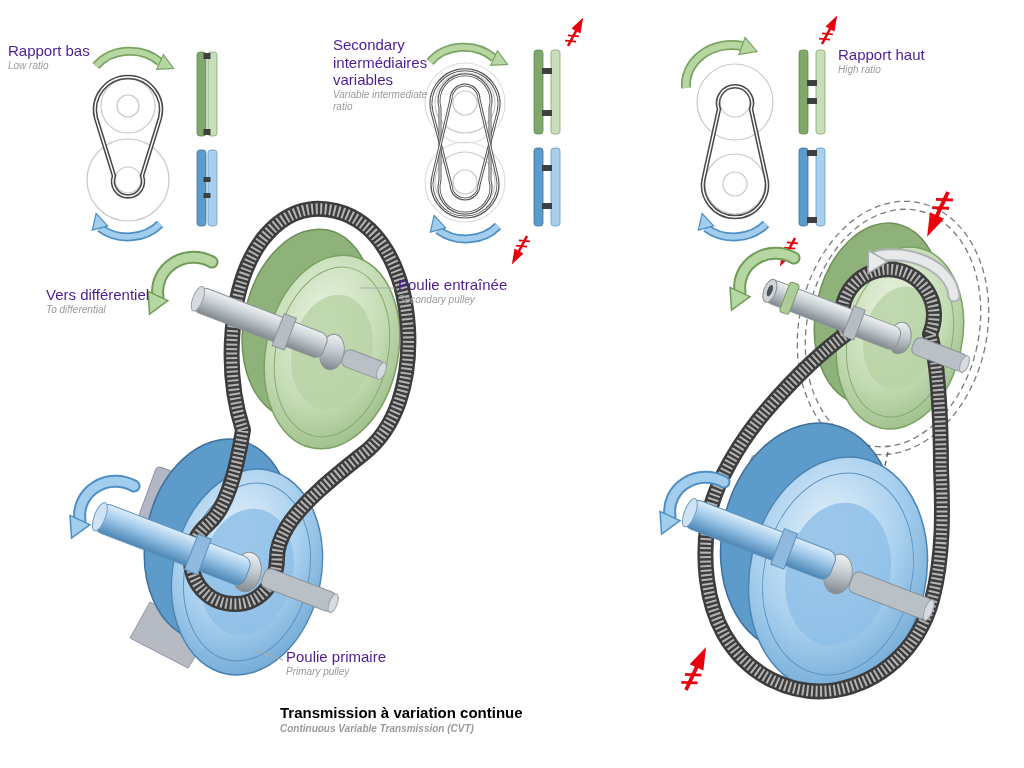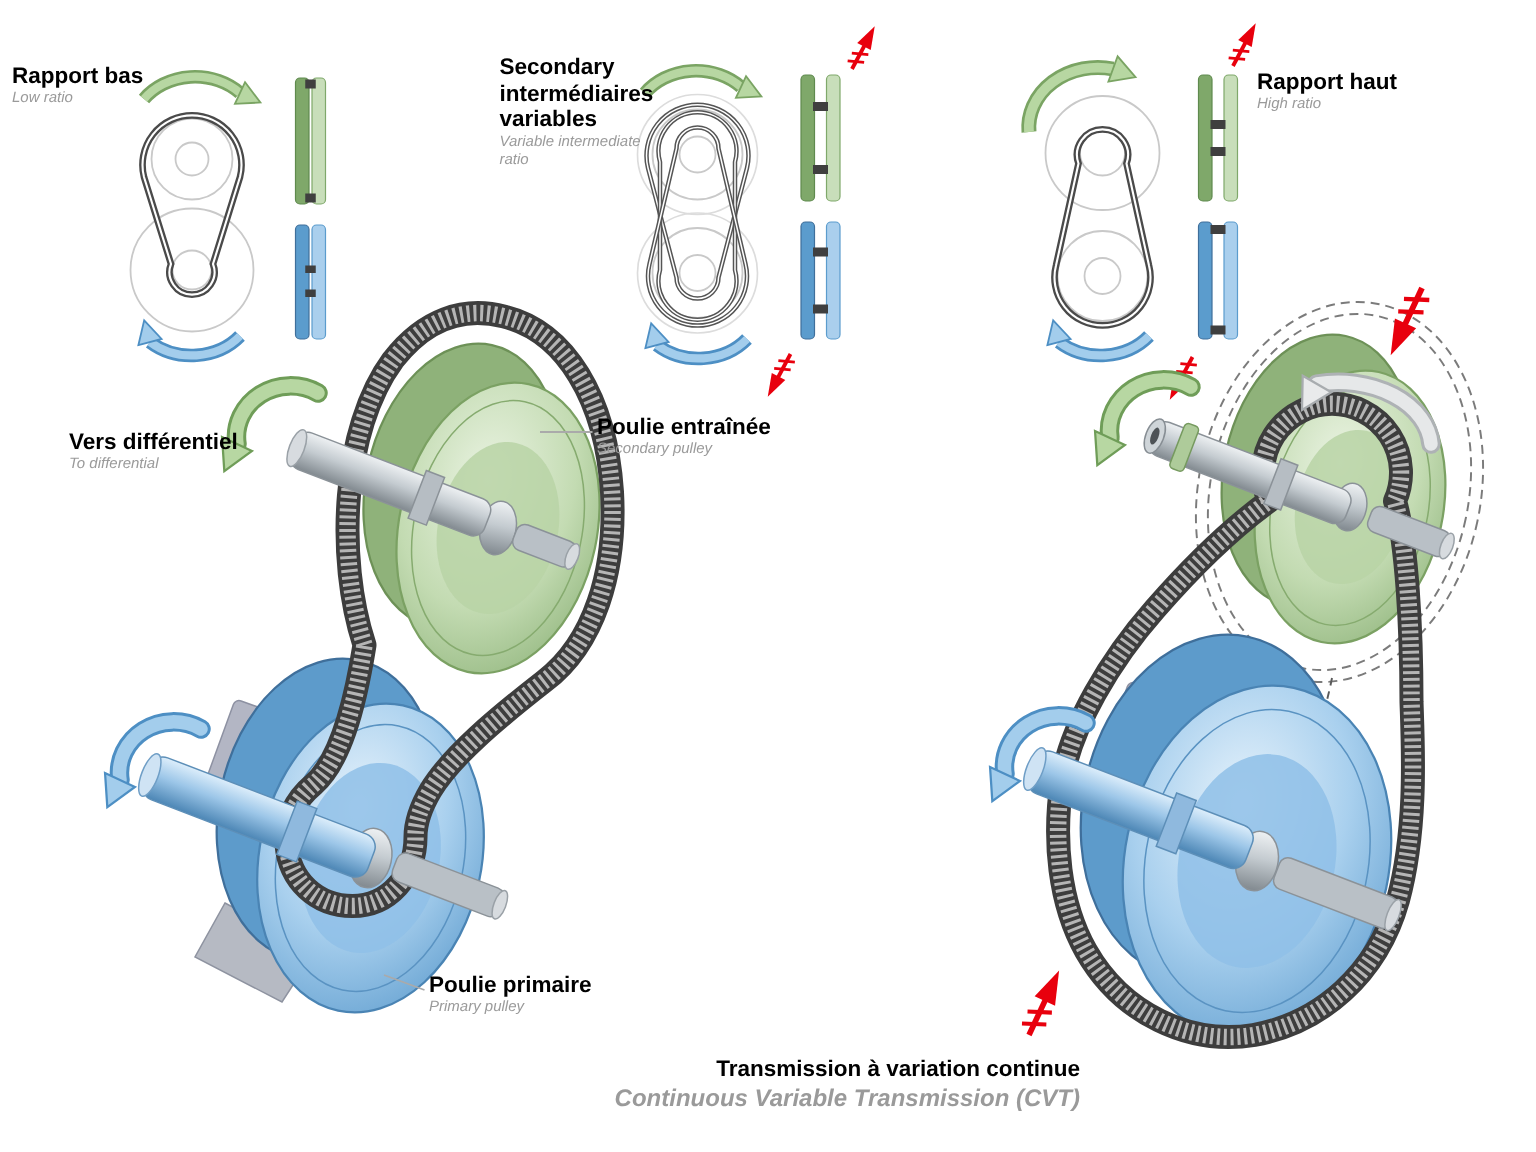--- a/index.html
+++ b/index.html
@@ -1,24 +1,24 @@
 <!DOCTYPE html>
 <html><head>
 <meta charset="utf-8">
 <style>
   html,body{margin:0;padding:0;background:#fff;}
   .stage{position:relative;width:1024px;height:768px;background:#ffffff;overflow:hidden;
          font-family:"Liberation Sans", sans-serif;}
   .stage svg{position:absolute;left:0;top:0;}
   .cap{position:absolute;}
-  .cap .fr{font-weight:700;font-size:15px;color:#000000;line-height:1.18;}
+  .cap .fr{font-weight:400;font-size:15px;color:#4c1d95;line-height:1.18;}
   .cap .en{font-style:italic;font-size:10px;color:#9a9a9a;line-height:1.18;}
-  .title-block{position:absolute;left:280px;top:704px;width:440px;text-align:right;}
+  .title-block{position:absolute;left:280px;top:704px;width:440px;text-align:left;}
   .title-block .fr{font-weight:700;font-size:15px;color:#000;line-height:1.25;}
-  .title-block .en{font-weight:700;font-style:italic;font-size:16px;color:#9a9a9a;line-height:1.25;}
+  .title-block .en{font-weight:700;font-style:italic;font-size:10px;color:#9a9a9a;line-height:1.25;}
   .w112{width:112px;}
 </style>
 </head>
 <body>
 
 <div class="stage">
 
 <svg width="1024" height="768" viewBox="0 0 1024 768">
   <defs>
     <linearGradient id="gShaft" x1="0" x2="0" y1="0" y2="1">

